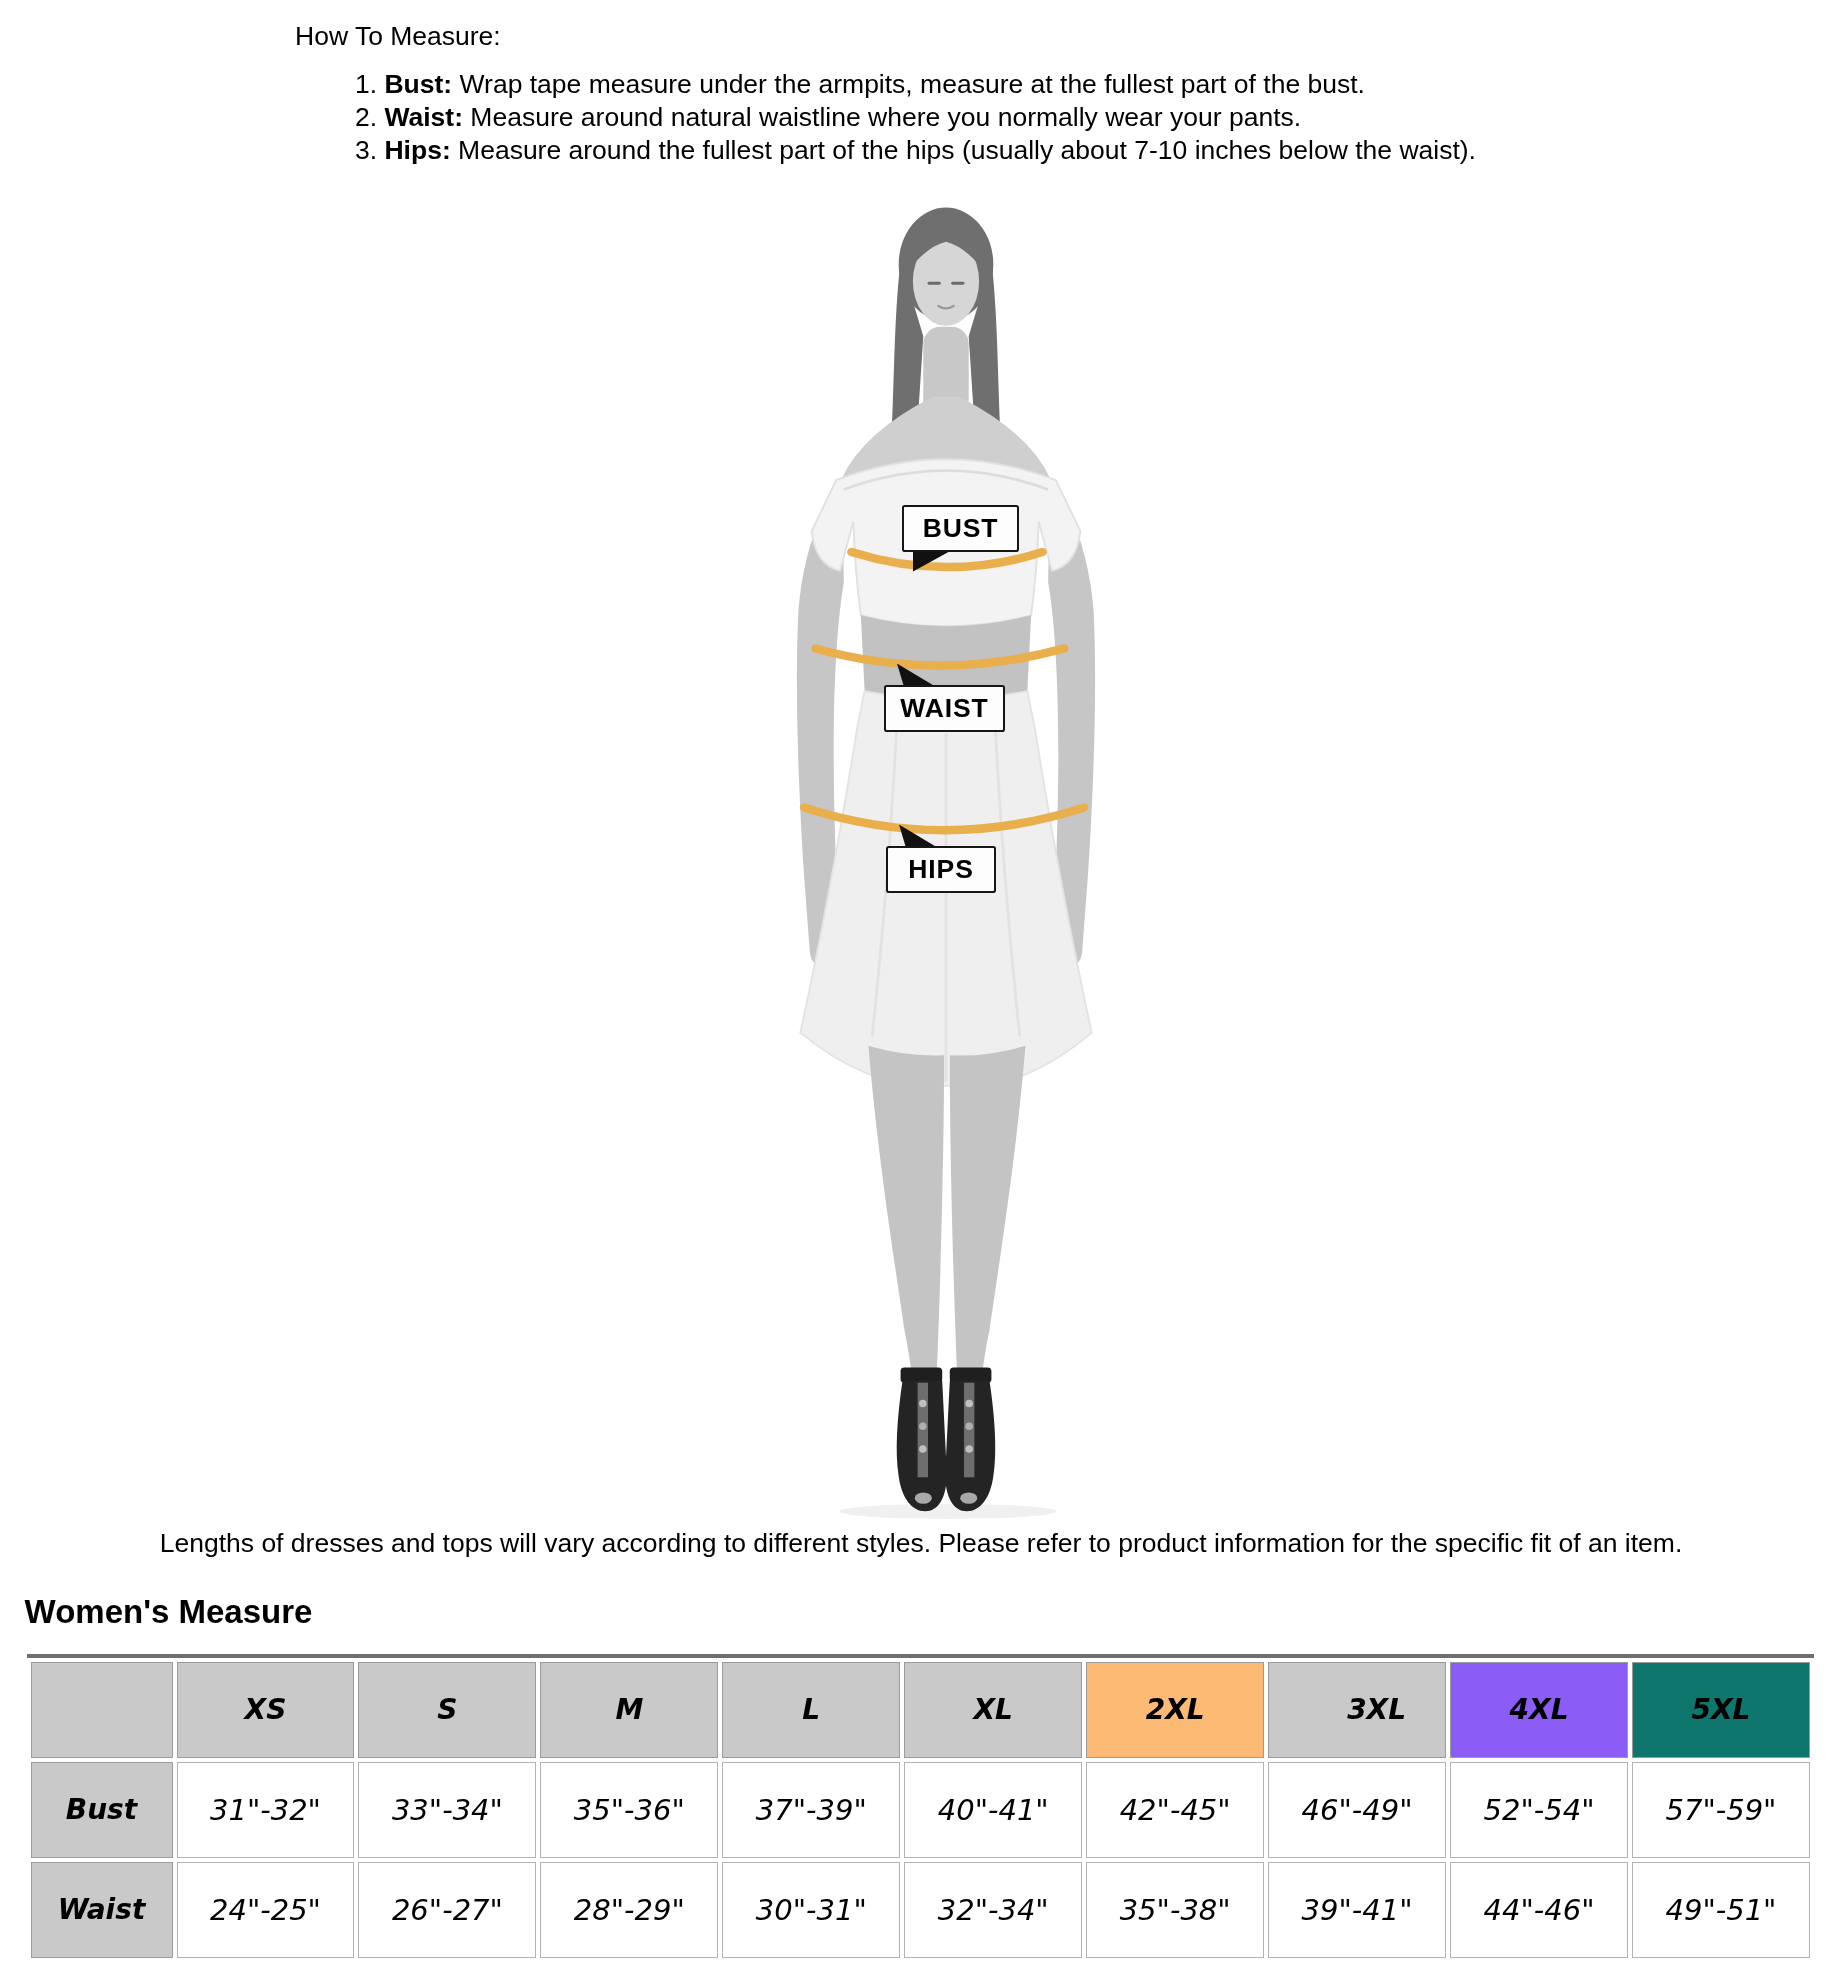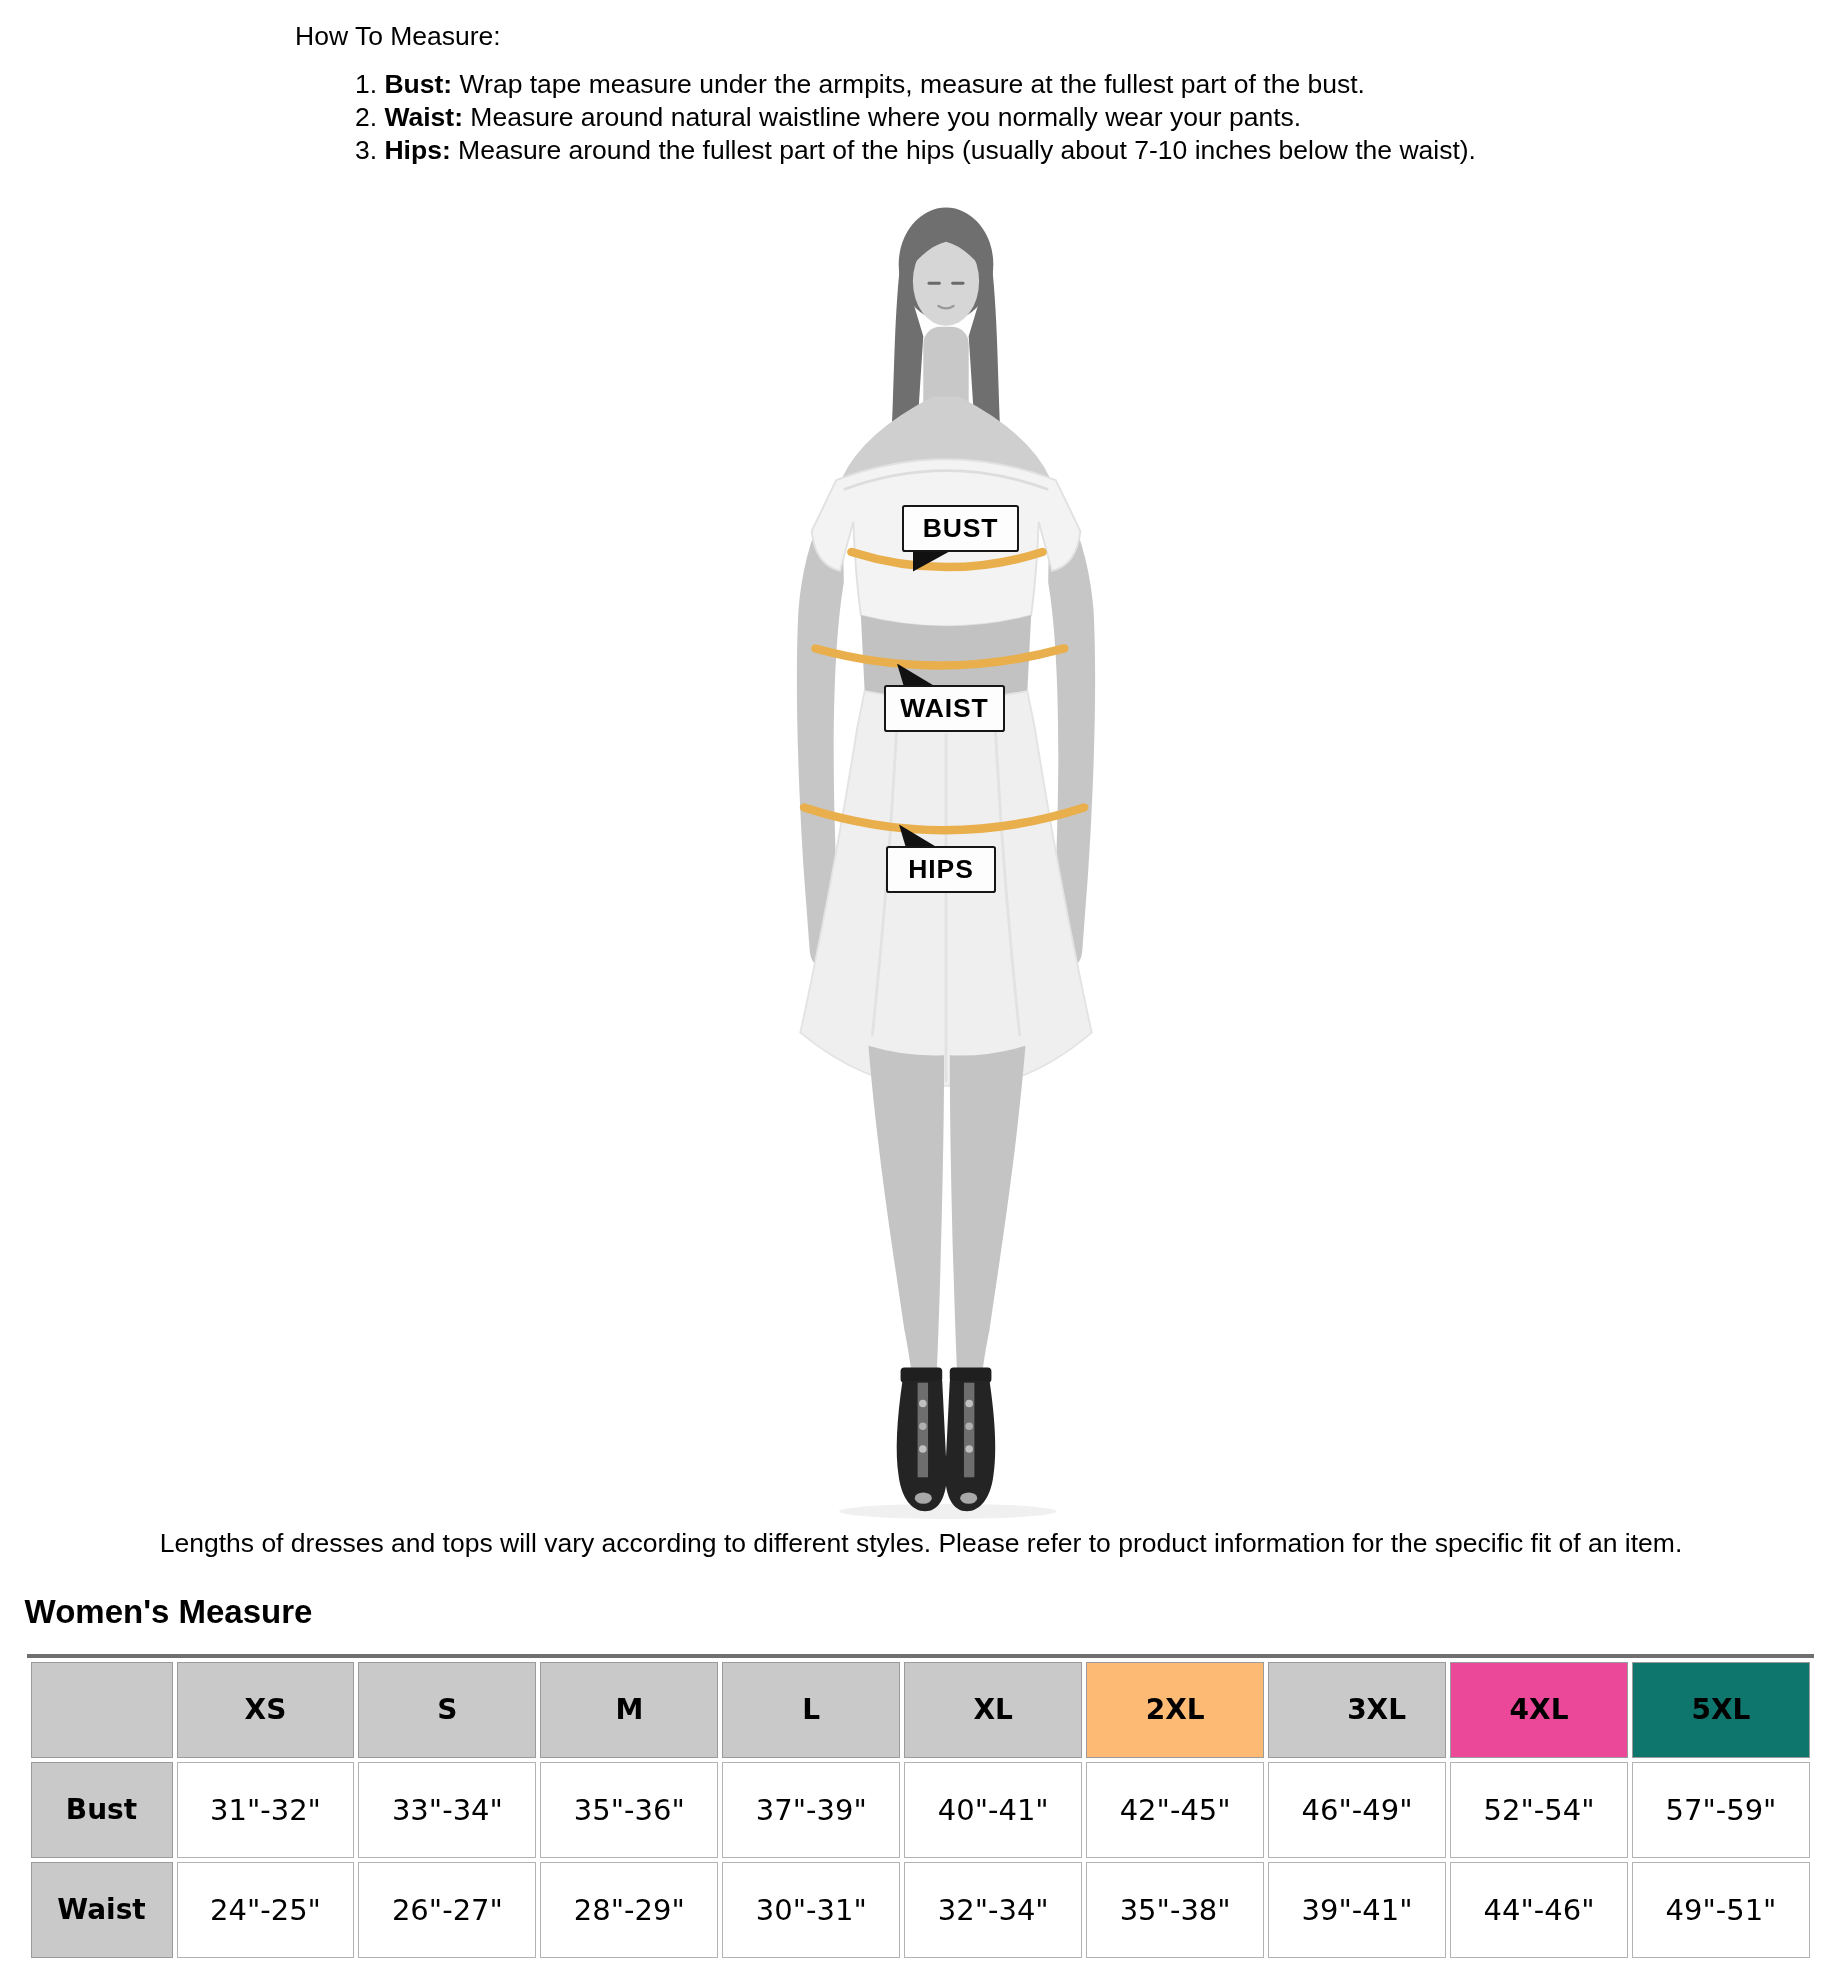--- a/index.html
+++ b/index.html
@@ -182,21 +182,21 @@
     <div class="tail tail-up" id="waist-tail"></div>
     <div class="callout" id="waist-label">WAIST</div>
 
     <div class="tail tail-up" id="hips-tail"></div>
     <div class="callout" id="hips-label">HIPS</div>
   </div>
 
   <p class="note">Lengths of dresses and tops will vary according to different styles. Please refer to product information for the specific fit of an item.</p>
 
   <h2 class="chart-title">Women's Measure</h2>
-  <div class="table-wrap" style="border-top-color: rgb(111, 111, 111);">
+  <div class="table-wrap" style="border-top-color: rgb(111, 111, 111); font-style: italic;">
     <table class="size-table">
       <colgroup>
           <col style="width: 142px;">
           <col>
           <col>
           <col>
           <col>
           <col>
           <col>
           <col>
@@ -206,21 +206,21 @@
       <thead>
           <tr>
             <th class="hcell" style="background: rgb(201, 201, 201);"></th>
             <th class="hcell" style="background: rgb(201, 201, 201);">XS</th>
             <th class="hcell" style="background: rgb(201, 201, 201);">S</th>
             <th class="hcell" style="background: rgb(201, 201, 201);">M</th>
             <th class="hcell" style="background: rgb(201, 201, 201);">L</th>
             <th class="hcell" style="background: rgb(201, 201, 201);">XL</th>
             <th class="hcell" style="background: #fdba74;">2XL</th>
             <th class="hcell" style="background: rgb(201, 201, 201); padding-left: 40px;">3XL</th>
-            <th class="hcell" style="background: #ec4899;">4XL</th>
+            <th class="hcell" style="background: #8b5cf6;">4XL</th>
             <th class="hcell" style="background: #0f766e;">5XL</th>
           </tr>
         </thead>
       <tbody>
           <tr>
             <th class="hcell" style="background: rgb(201, 201, 201);">Bust</th>
             <td class="dcell">31"-32"</td>
             <td class="dcell">33"-34"</td>
             <td class="dcell">35"-36"</td>
             <td class="dcell">37"-39"</td>

